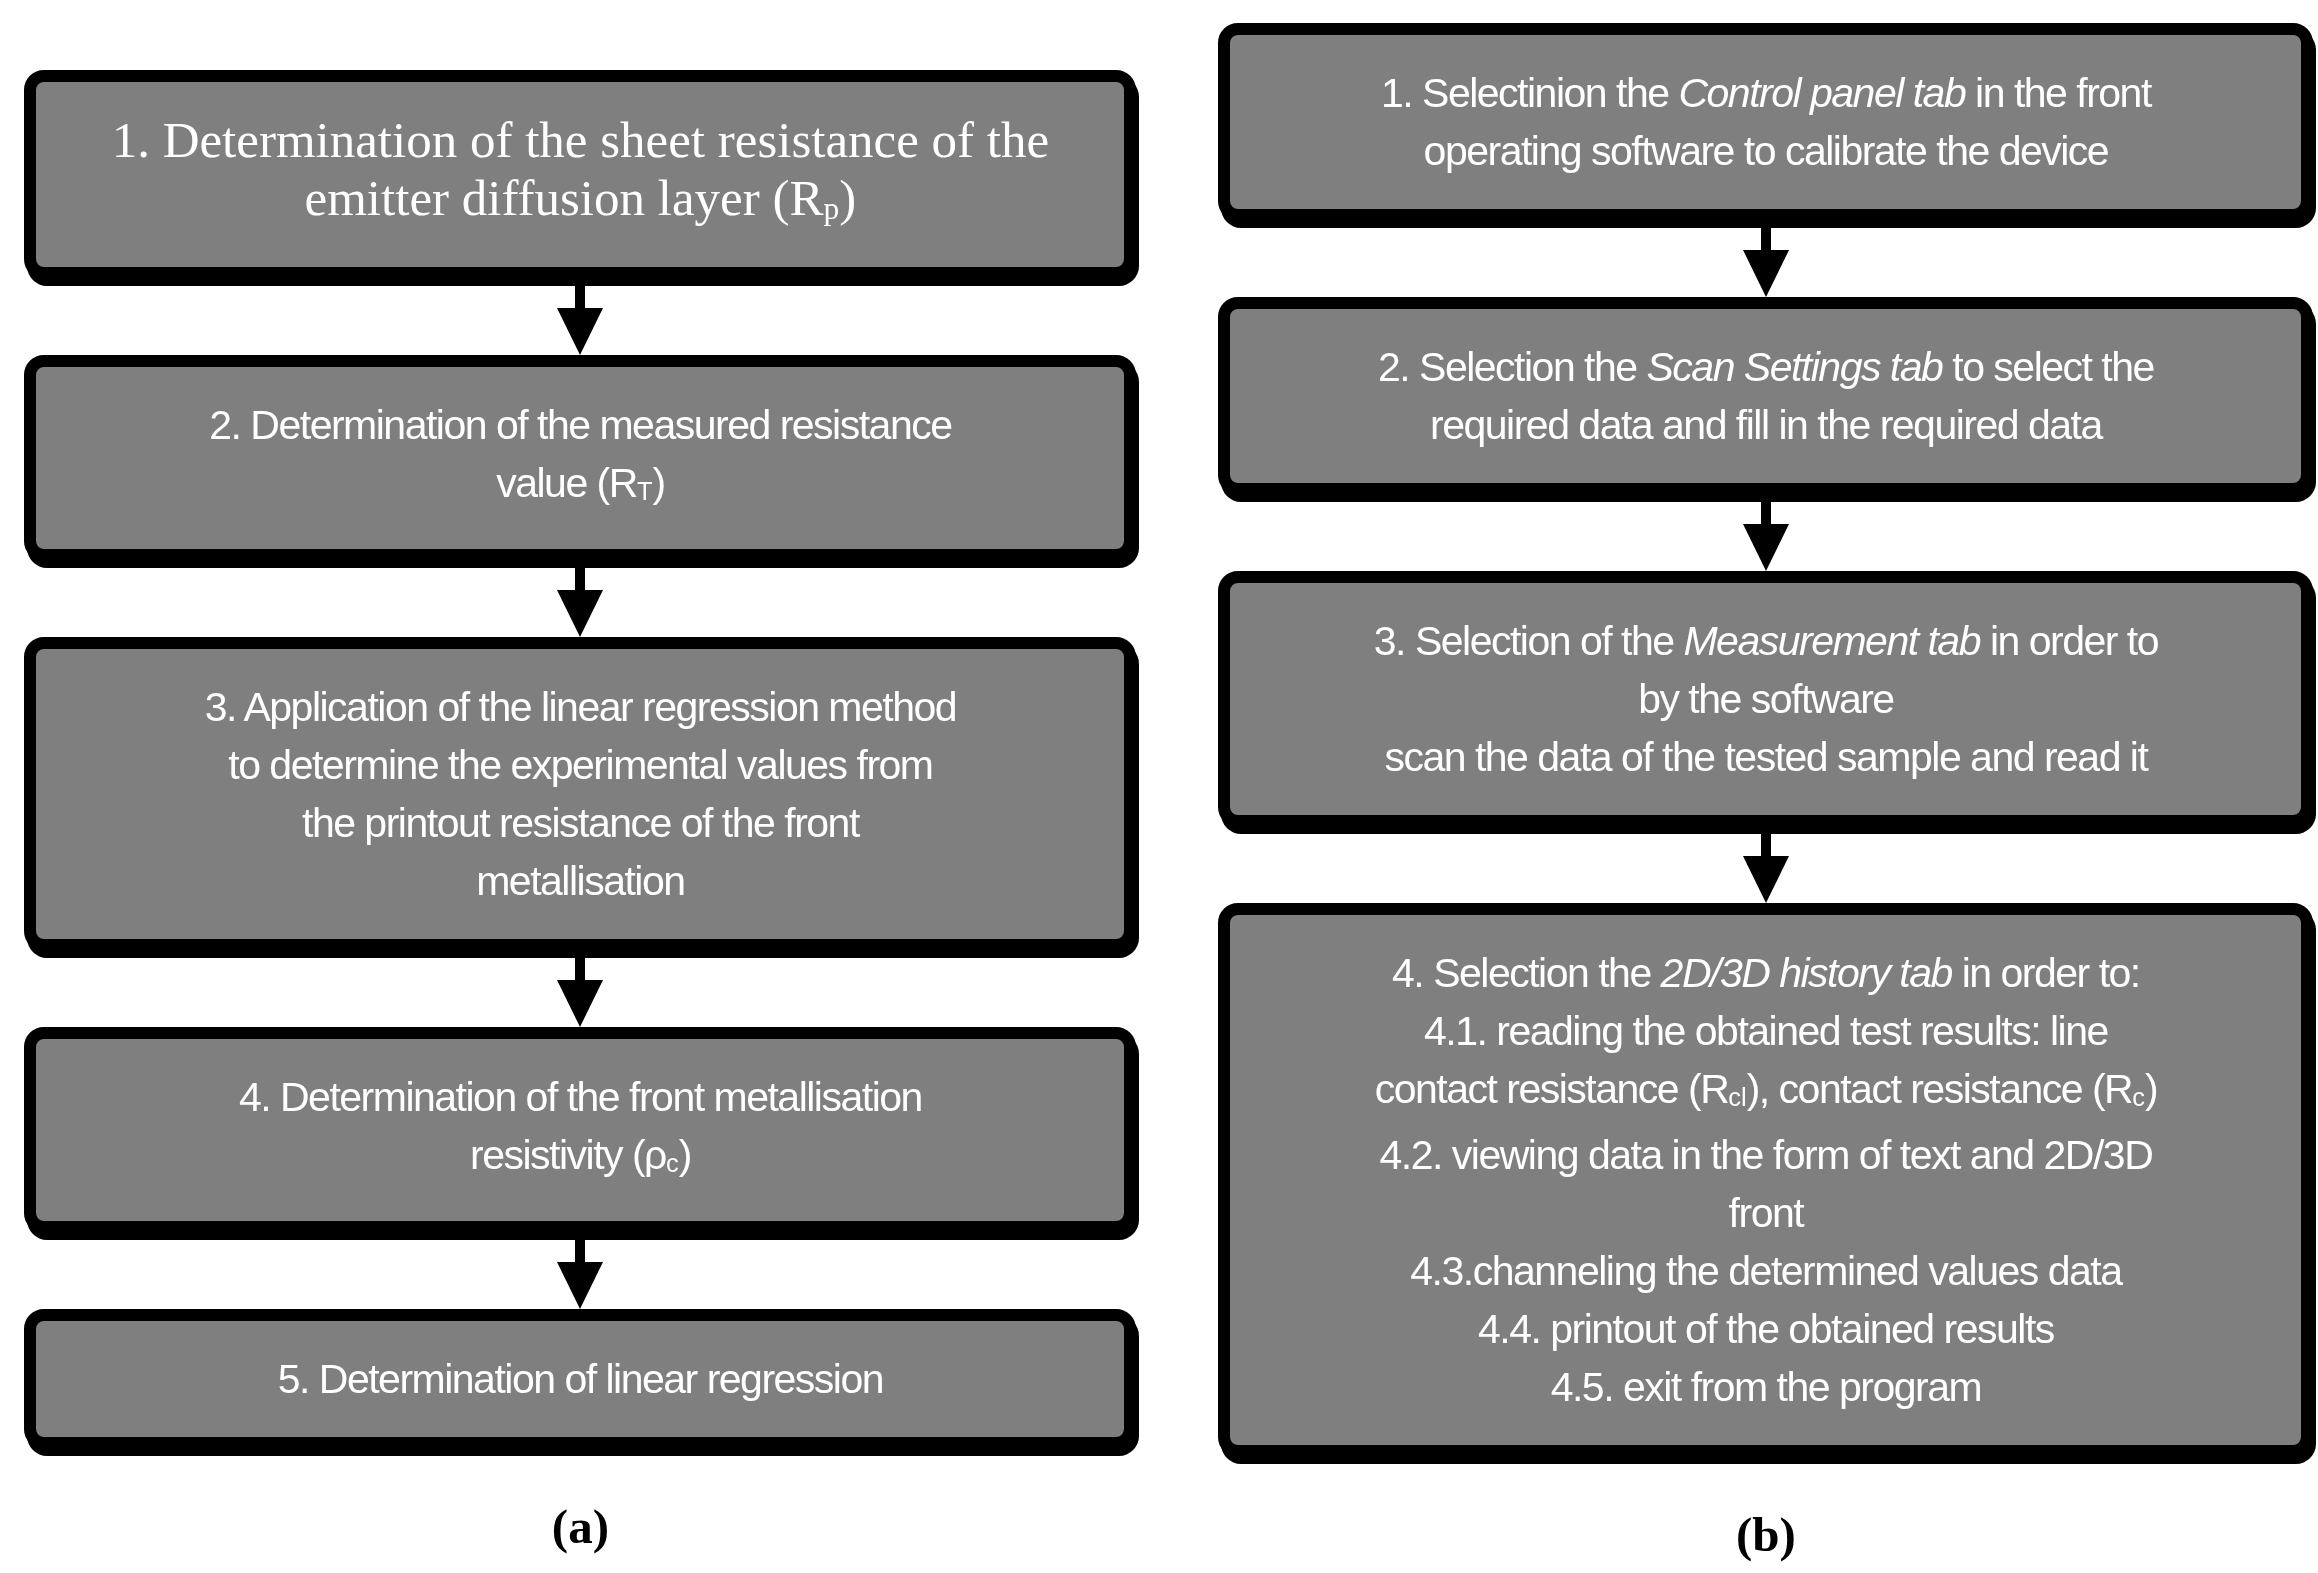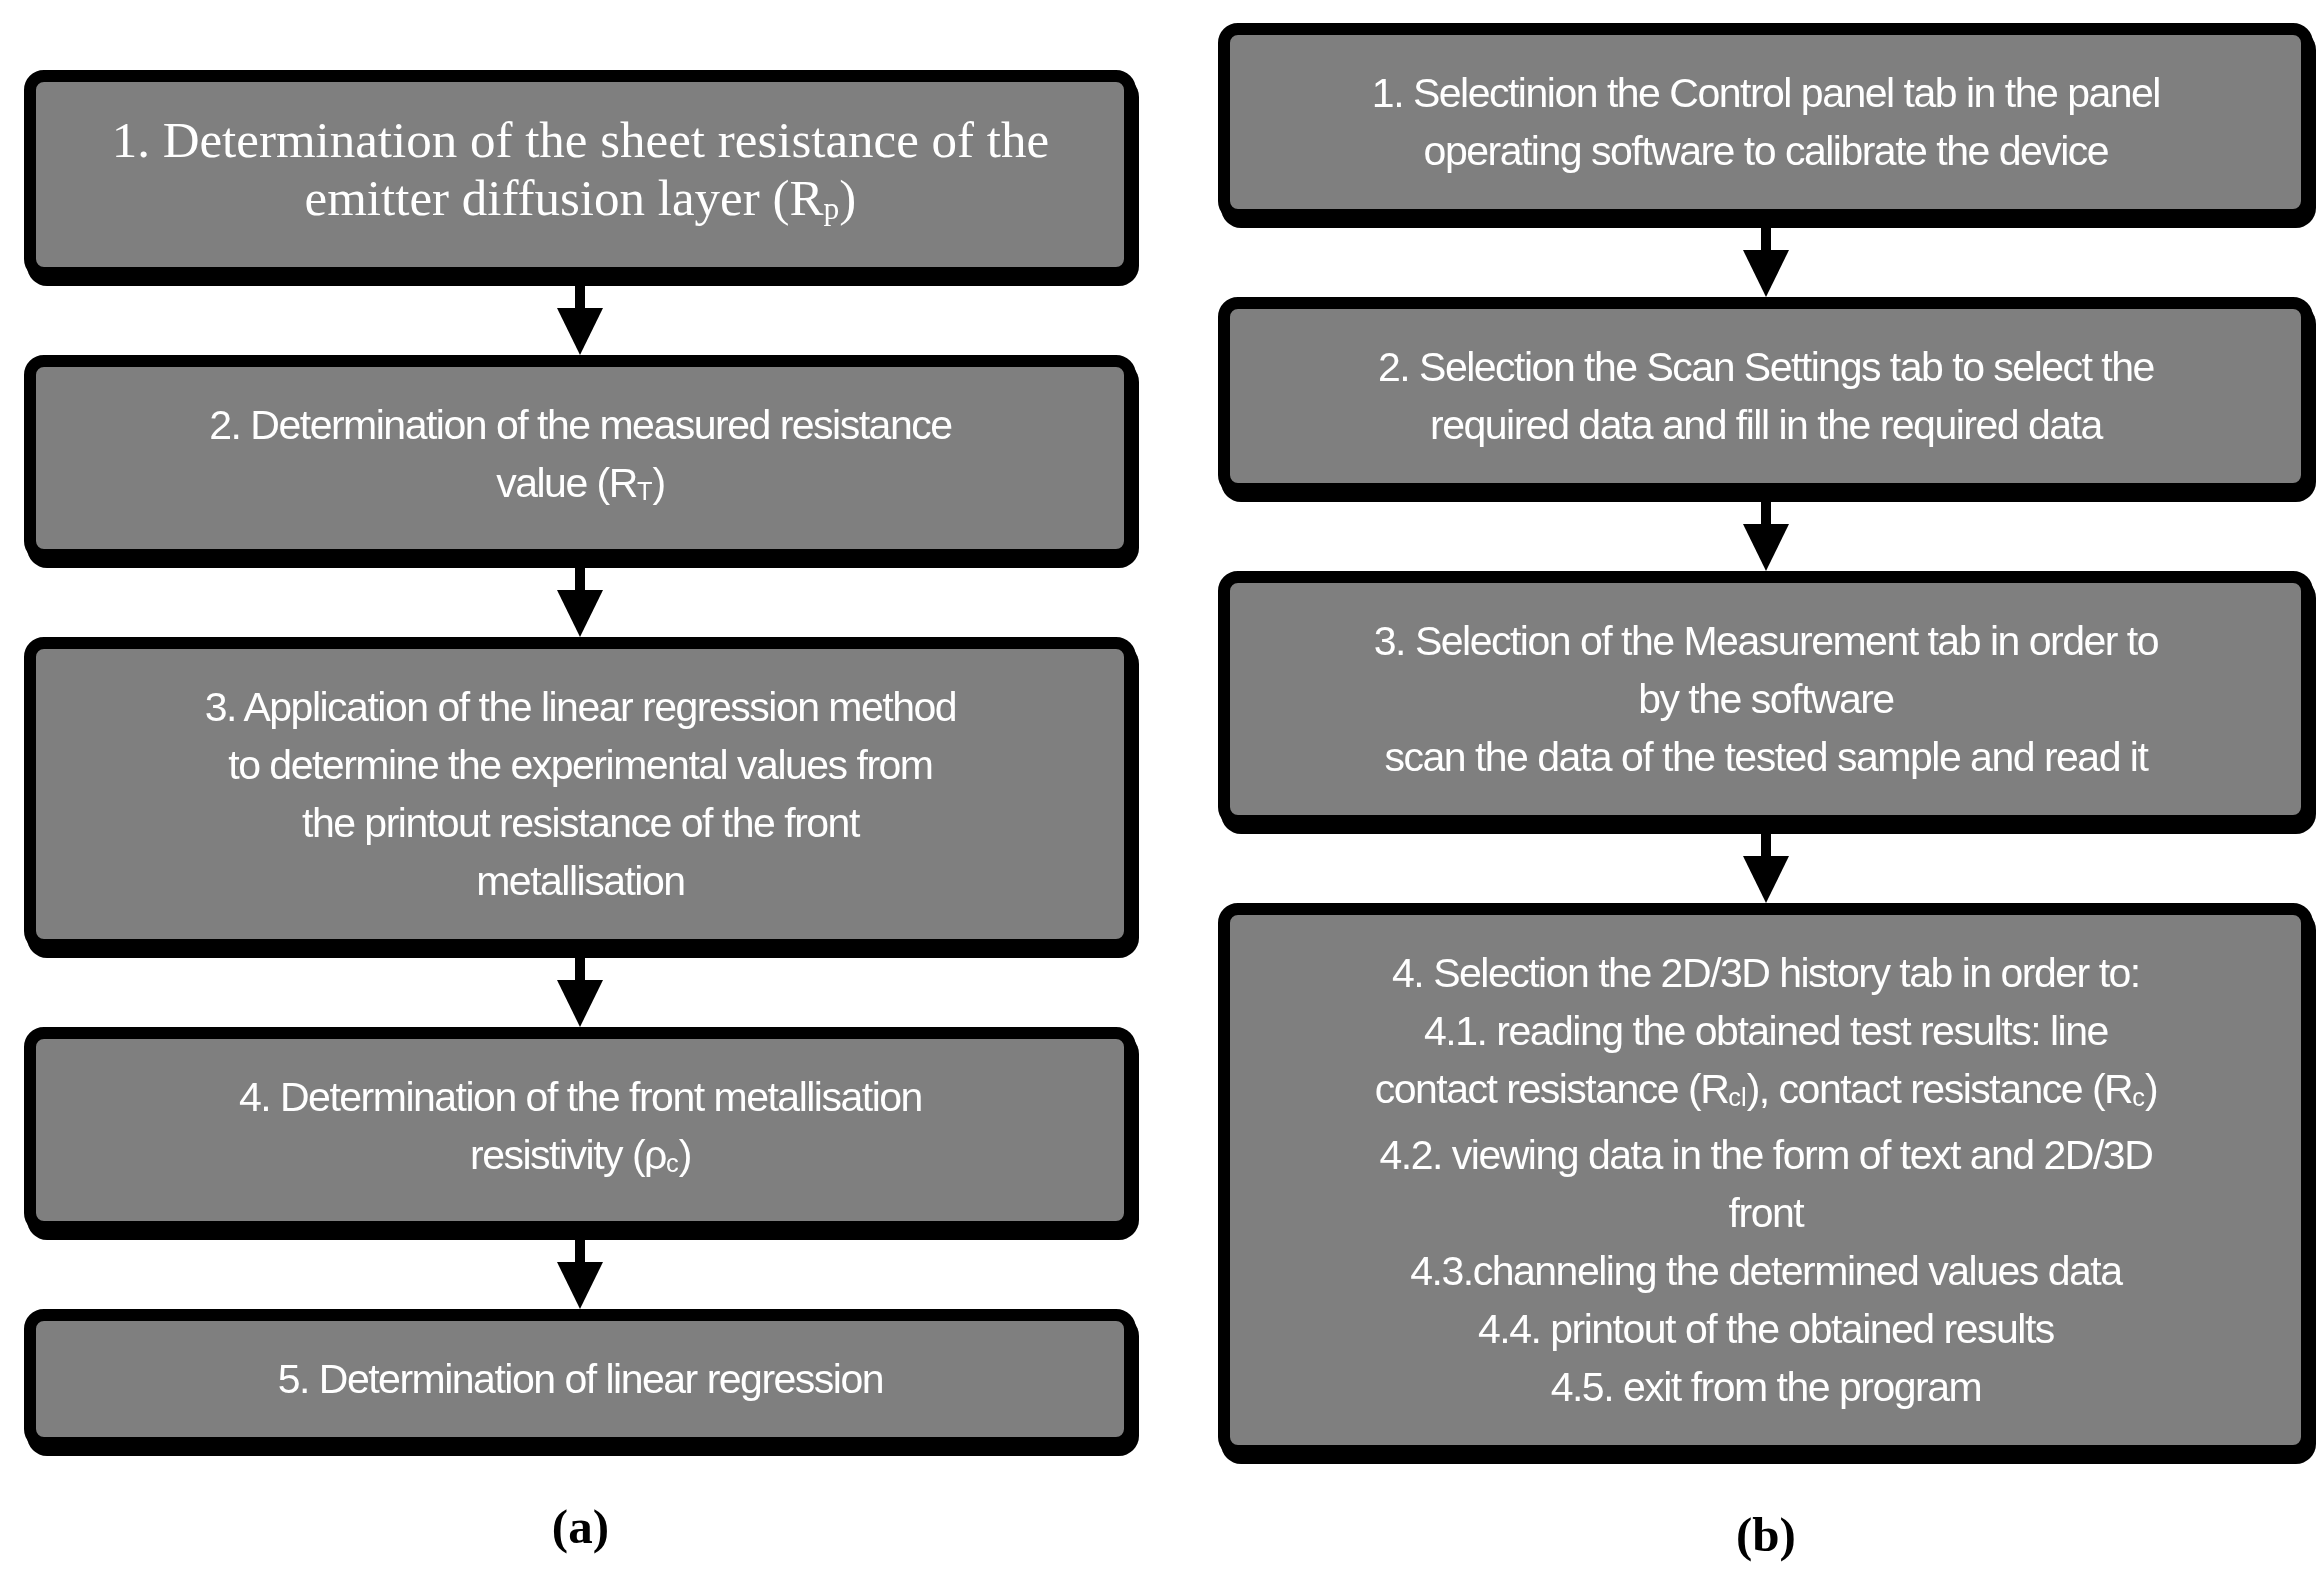--- a/index.html
+++ b/index.html
@@ -14,21 +14,21 @@
     border:12.2px solid #000000;
     border-radius:20px;
     box-shadow:3px 6.9px 0 #000000;
     color:#ffffff;
     text-align:center;
     padding:29px 13.7px;
     display:flex; flex-direction:column; justify-content:center;
   }
   .line { font-size:41px; line-height:58px; letter-spacing:-1.5px; }
   .box.serif .line { font-family:"Liberation Serif", serif; font-size:51px; letter-spacing:0; }
-  .seg-i { }
+  .seg-i { font-style:italic; }
   .seg-sub { font-size:0.62em; vertical-align:-0.12em; letter-spacing:0; }
   .arrow { height:76px; display:flex; flex-direction:column; align-items:center; }
   .arrow .shaft { width:10px; flex:1 1 auto; background:#000000; }
   .arrow .head {
     width:0; height:0;
     border-left:23px solid transparent;
     border-right:23px solid transparent;
     border-top:47px solid #000000;
   }
   .caption {
@@ -83,21 +83,21 @@
         </div>
         <div class="box">
           <div class="line"><span>5. Determination of linear regression</span></div>
         </div>
       </div>
     <div class="caption">(a)</div>
   </section>
   <section class="col col-b">
     <div class="boxes">
         <div class="box">
-          <div class="line"><span>1. Selectinion the </span><span class="seg-i">Control panel tab</span><span> in the panel</span></div>
+          <div class="line"><span>1. Selectinion the </span><span class="seg-i">Control panel tab</span><span> in the front</span></div>
           <div class="line"><span>operating software to calibrate the device</span></div>
         </div>
         <div class="arrow">
           <div class="shaft"></div>
           <div class="head"></div>
         </div>
         <div class="box">
           <div class="line"><span>2. Selection the </span><span class="seg-i">Scan Settings tab</span><span> to select the</span></div>
           <div class="line"><span>required data and fill in the required data</span></div>
         </div>

